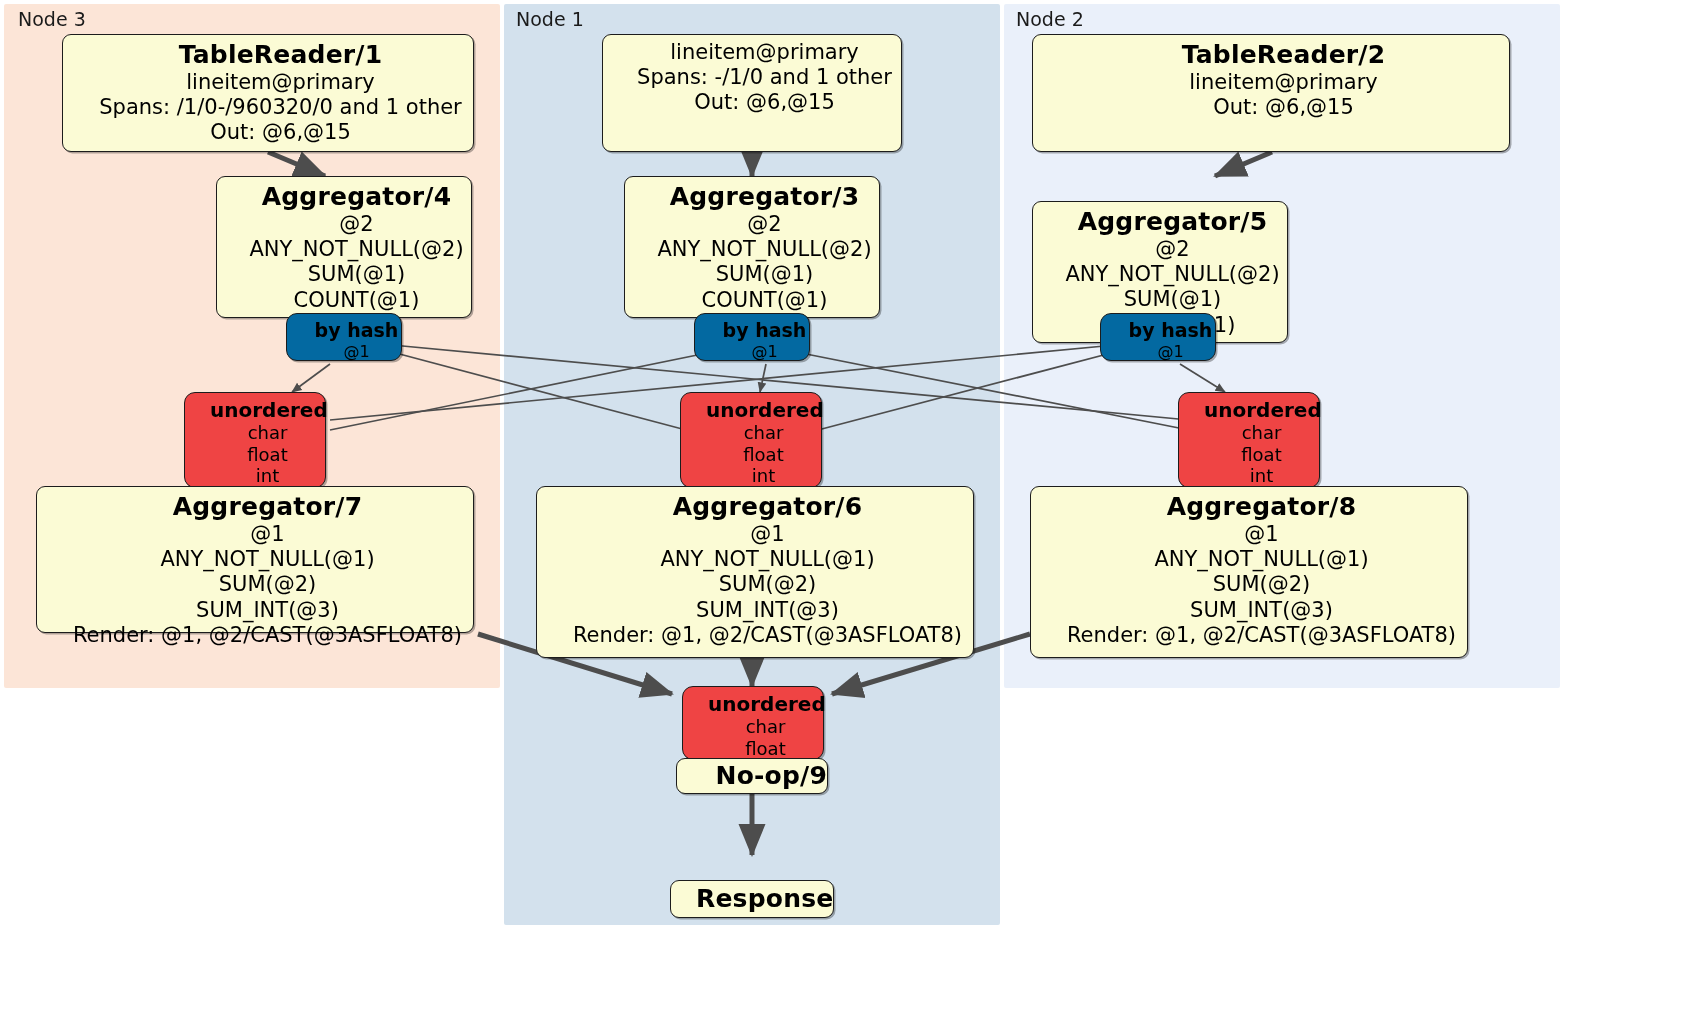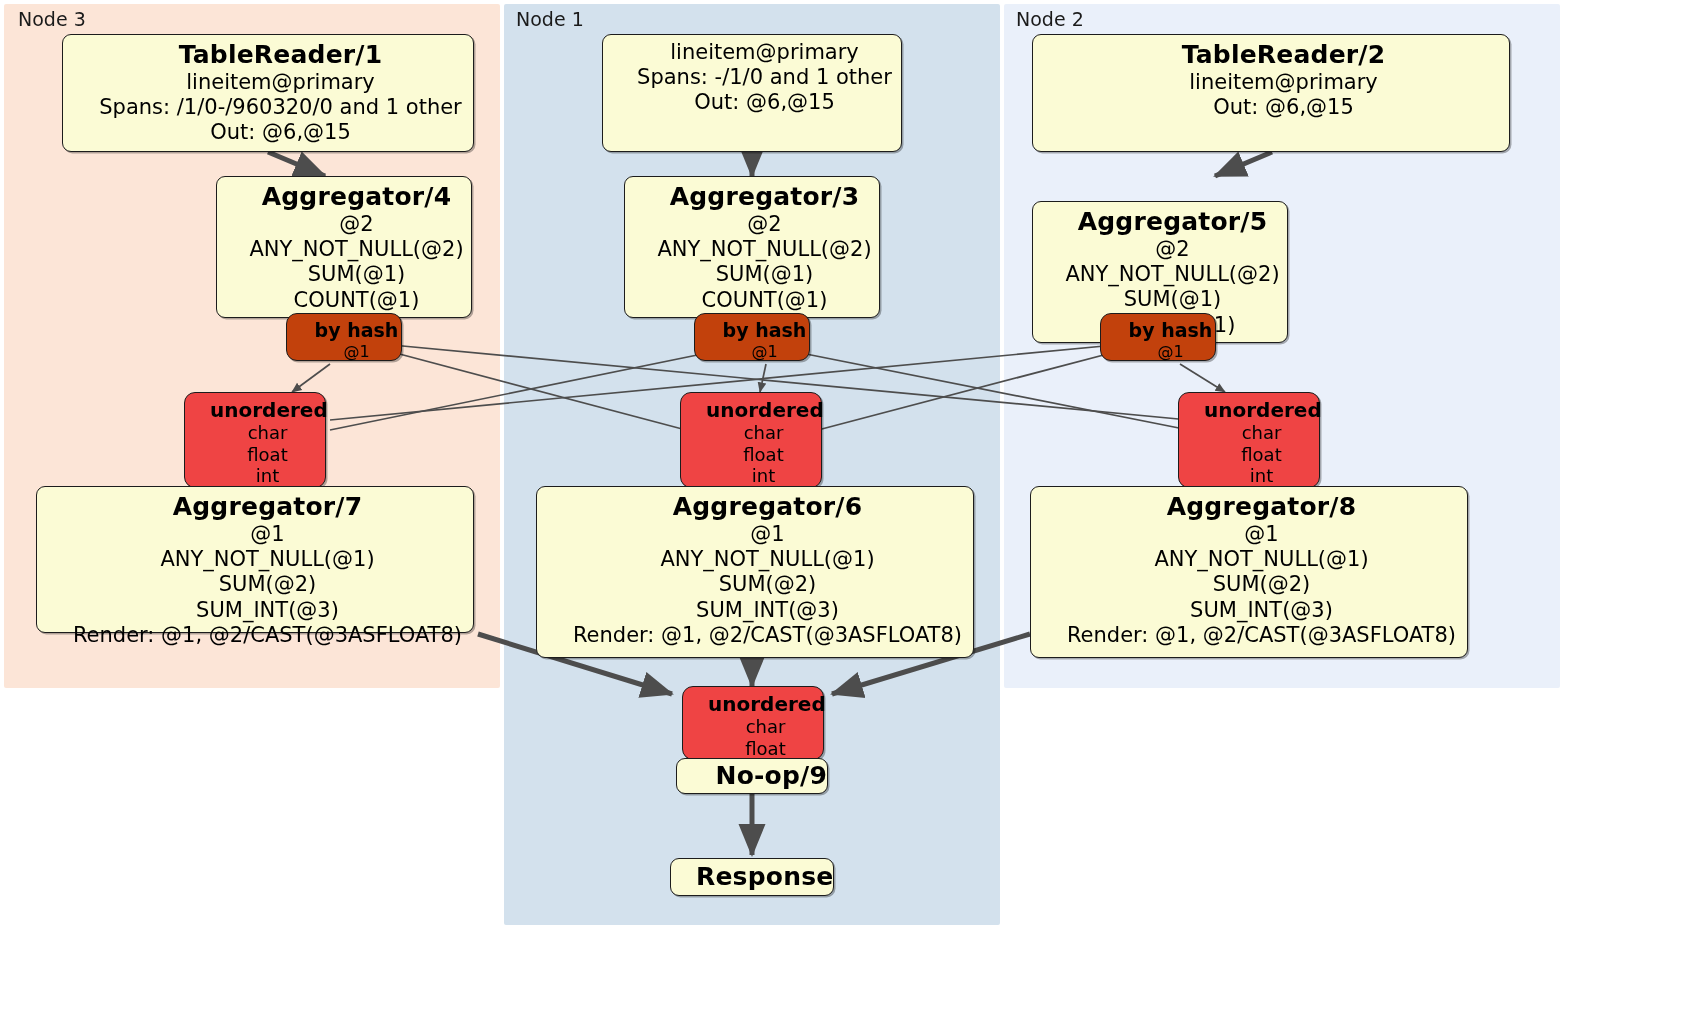--- a/index.html
+++ b/index.html
@@ -13,21 +13,21 @@
   svg.edges{position:absolute;left:0;top:0;width:1706px;height:1016px;overflow:visible;}
 
   .node{position:absolute;box-sizing:border-box;border:1.6px solid #1c1c1c;
         text-align:center;line-height:1.2;padding-left:25px;}
   .node .ttl{font-weight:bold;}
 
   .proc{background:#fbfbd5;border-radius:9px;box-shadow:1.5px 1.5px 0 rgba(0,0,0,.30);}
   .proc .ttl{font-size:25px;letter-spacing:.2px;}
   .proc .ln{font-size:21px;}
 
-  .router-hash{background:#c2410c;border-radius:11px;box-shadow:1.5px 1.5px 0 rgba(0,0,0,.30);}
+  .router-hash{background:#0369a1;border-radius:11px;box-shadow:1.5px 1.5px 0 rgba(0,0,0,.30);}
   .router-hash .ttl{font-size:19px;}
   .router-hash .ln{font-size:16px;}
 
   .router-un{background:#ef4444;border-radius:11px;box-shadow:1.5px 1.5px 0 rgba(0,0,0,.30);}
   .router-un .ttl{font-size:20px;}
   .router-un .ln{font-size:18px;}
 
   .pad{padding-top:5px;}
 </style>
 </head>
@@ -189,17 +189,17 @@
   <div class="node router-un pad" style="left:682px;top:686px;width:142px;height:74px;">
     <div class="ttl">unordered</div>
     <div class="ln">char</div>
     <div class="ln">float</div>
   </div>
 
   <div class="node proc" style="left:676px;top:758px;width:152px;height:36px;padding-top:2px;text-align:right;">
     <div class="ttl">No-op/9</div>
   </div>
 
-  <div class="node proc" style="left:670px;top:858px;width:164px;height:38px;padding-top:3px;">
+  <div class="node proc" style="left:670px;top:880px;width:164px;height:38px;padding-top:3px;">
     <div class="ttl">Response</div>
   </div>
 
 </div>
 
 </body></html>

